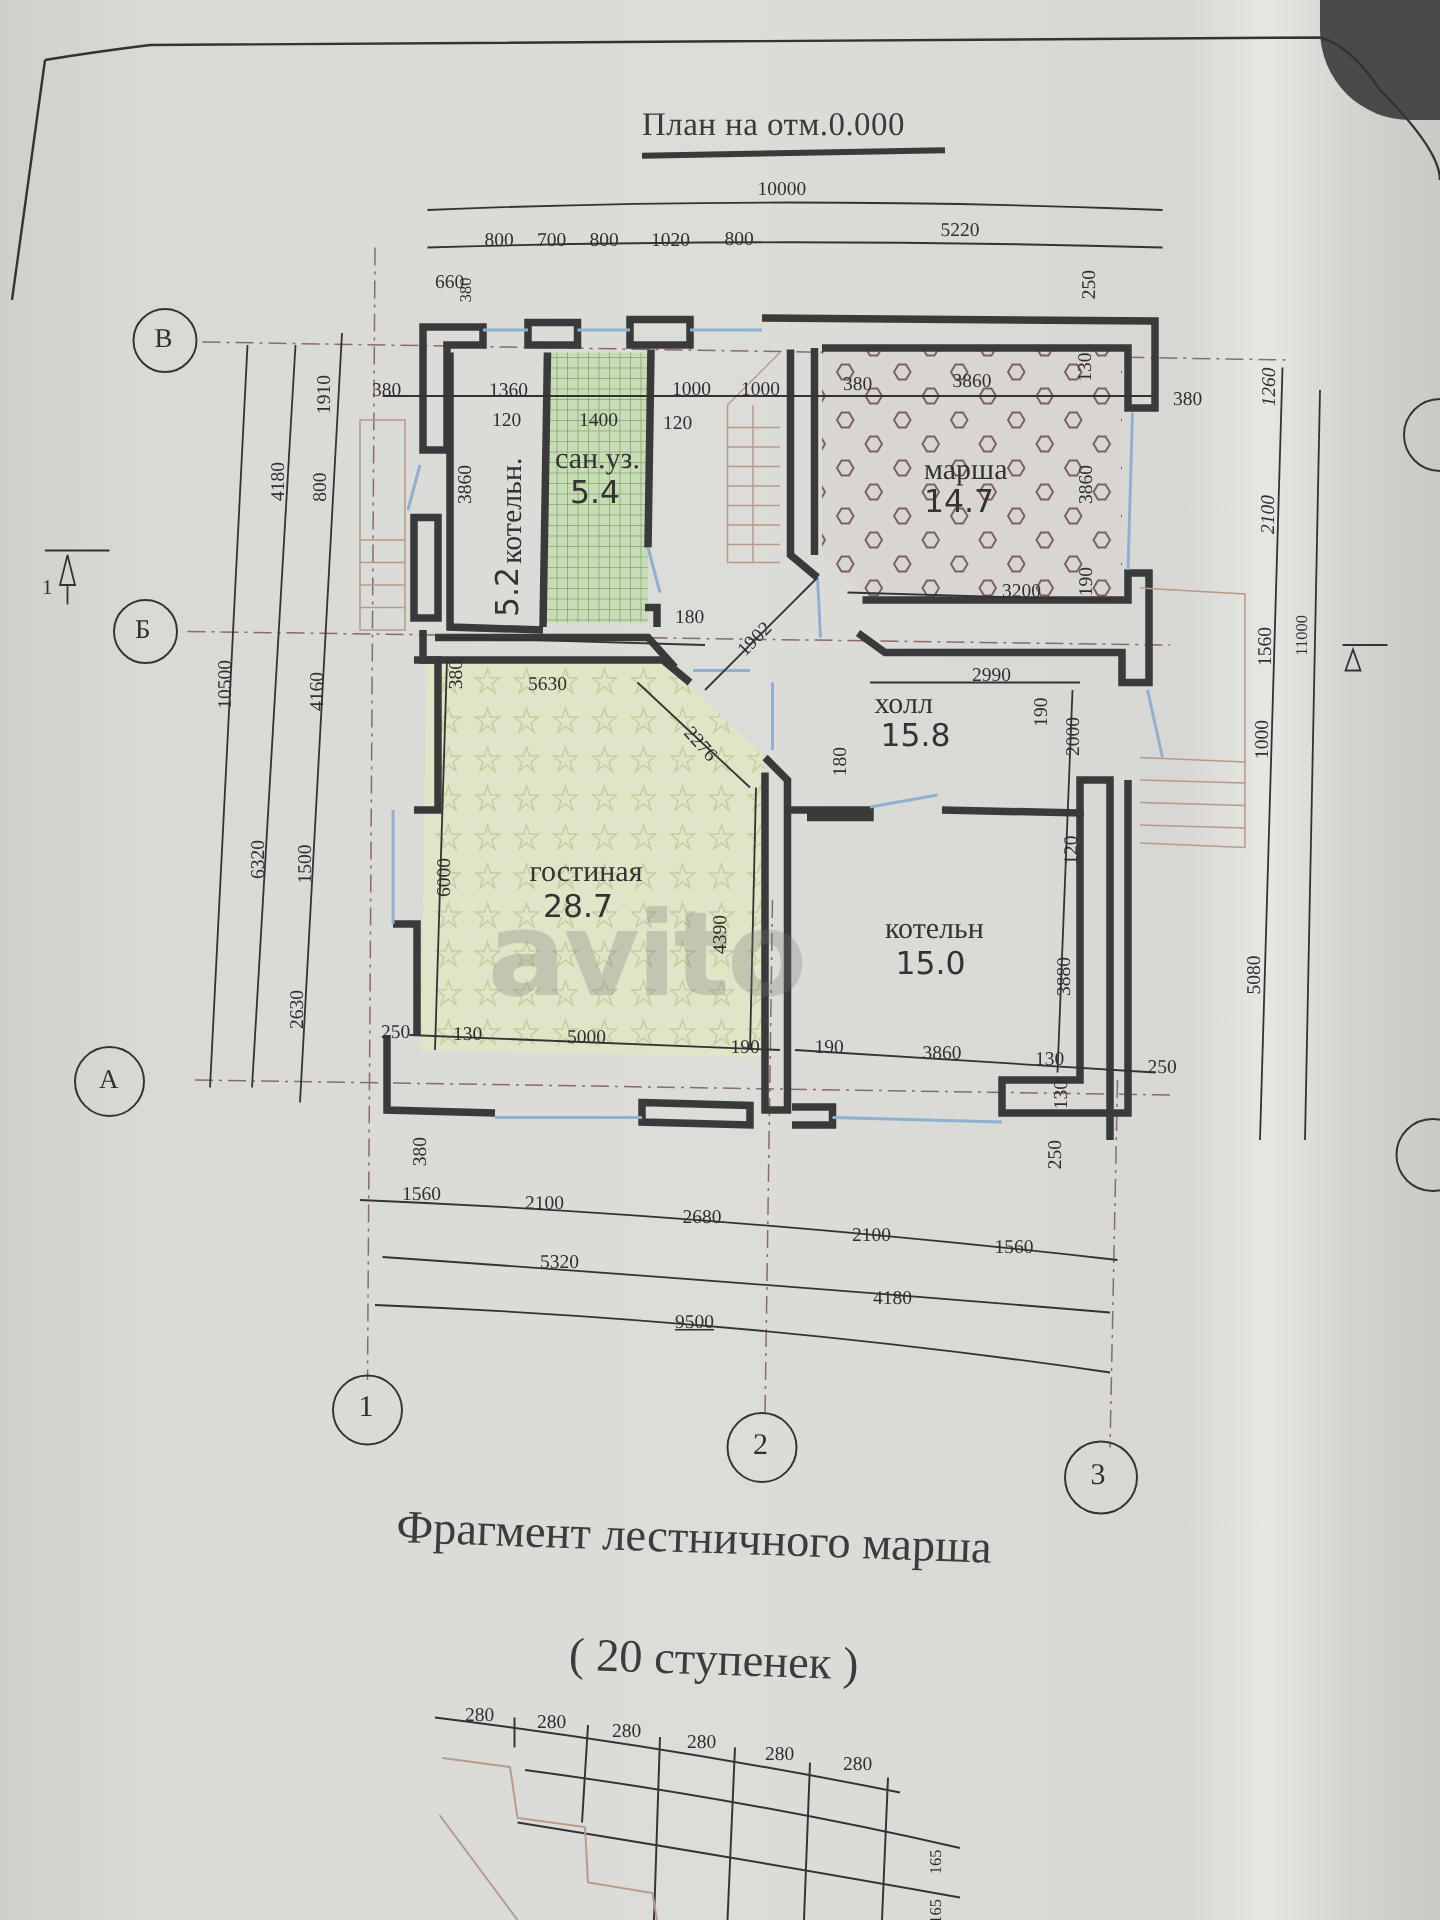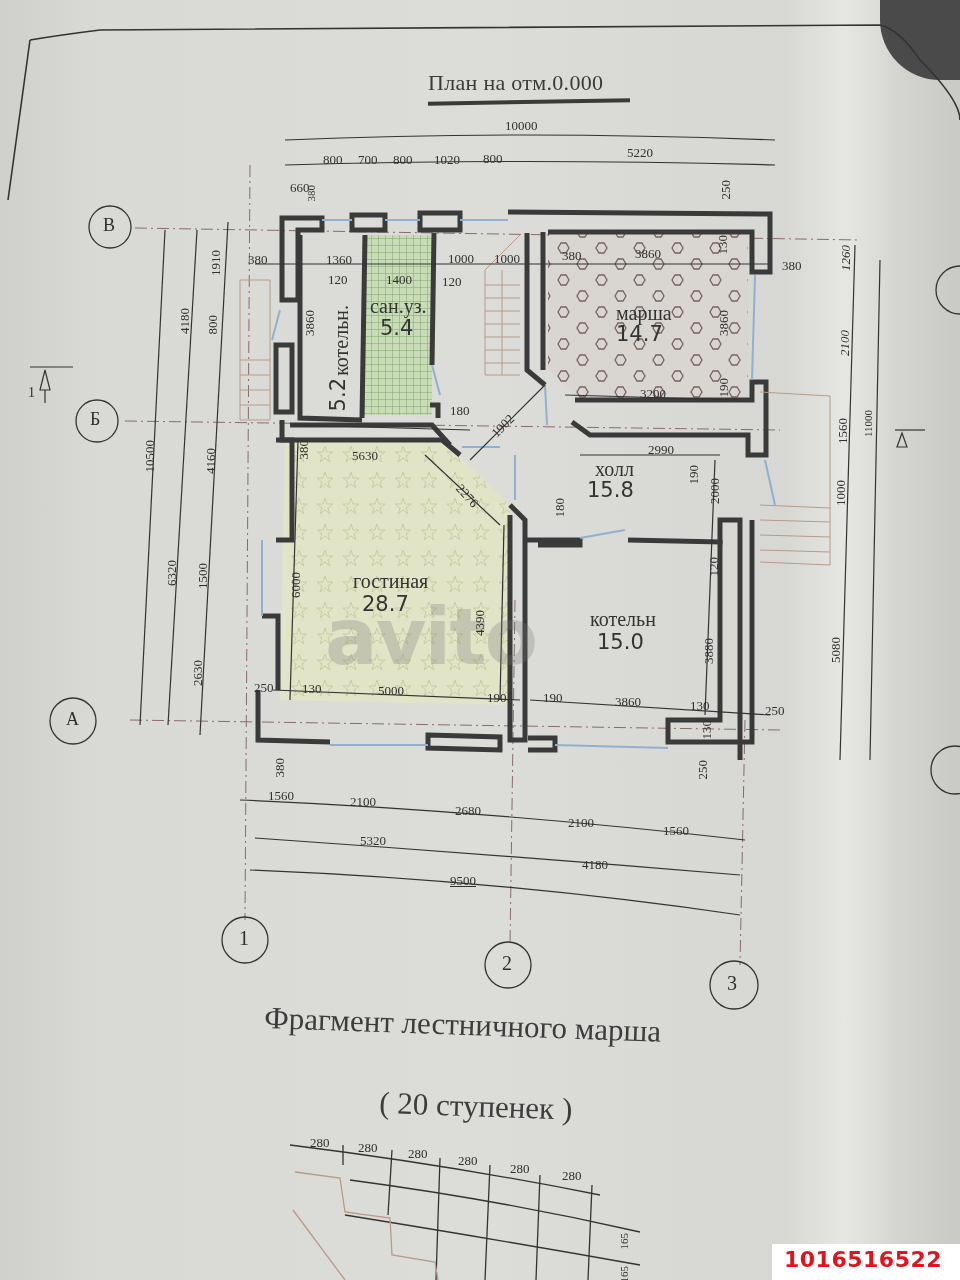--- a/index.html
+++ b/index.html
@@ -206,21 +206,21 @@
   <div class="dim" style="left:502px;top:952px;font-size:20px;">2</div>
   <div class="dim" style="left:727px;top:972px;font-size:20px;">3</div>
   <div class="dim" style="left:28px;top:385px;font-size:14px;">1</div>
 
   <div class="room-label vert" style="left:330px;top:305px;">котельн.</div>
   <div class="room-area vert" style="left:326px;top:378px;">5.2</div>
   <div class="room-label" style="left:370px;top:295px;">сан.уз.</div>
   <div class="room-area" style="left:380px;top:316px;">5.4</div>
   <div class="room-label" style="left:616px;top:302px;">марша</div>
   <div class="room-area" style="left:616px;top:322px;">14.7</div>
-  <div class="room-label" style="left:583px;top:458px;margin-left:12px;">холл</div>
+  <div class="room-label" style="left:583px;top:458px;">холл</div>
   <div class="room-area" style="left:587px;top:478px;">15.8</div>
   <div class="room-label" style="left:353px;top:570px;">гостиная</div>
   <div class="room-area" style="left:362px;top:592px;">28.7</div>
   <div class="room-label" style="left:590px;top:608px;">котельн</div>
   <div class="room-area" style="left:597px;top:630px;">15.0</div>
 
   <div class="dim" style="left:505px;top:118px;">10000</div>
   <div class="dim" style="left:290px;top:152px;margin-top:28px;">660</div>
   <div class="dim" style="left:323px;top:152px;">800</div>
   <div class="dim" style="left:358px;top:152px;">700</div>
@@ -266,21 +266,21 @@
   <div class="dim" style="left:328px;top:272px;">120</div>
   <div class="dim" style="left:442px;top:274px;">120</div>
   <div class="dim vert" style="left:302px;top:310px;">3860</div>
   <div class="dim" style="left:450px;top:403px;">180</div>
   <div class="dim" style="left:490px;top:418px;transform:rotate(-45deg);">1902</div>
   <div class="dim" style="left:562px;top:248px;">380</div>
   <div class="dim" style="left:635px;top:246px;">3860</div>
   <div class="dim vert" style="left:715px;top:235px;">130</div>
   <div class="dim" style="left:782px;top:258px;">380</div>
   <div class="dim vert" style="left:716px;top:310px;">3860</div>
-  <div class="dim" style="left:640px;top:386px;text-align:center;">3200</div>
+  <div class="dim" style="left:668px;top:386px;text-align:center;">3200</div>
   <div class="dim vert" style="left:716px;top:378px;">190</div>
   <div class="dim" style="left:648px;top:442px;">2990</div>
   <div class="dim vert" style="left:686px;top:465px;">190</div>
   <div class="dim vert" style="left:707px;top:478px;">2000</div>
   <div class="dim vert" style="left:552px;top:498px;">180</div>
   <div class="dim vert" style="left:296px;top:440px;">380</div>
   <div class="dim" style="left:352px;top:448px;">5630</div>
   <div class="dim" style="left:454px;top:488px;transform:rotate(48deg);">2276</div>
   <div class="dim vert" style="left:288px;top:572px;">6000</div>
   <div class="dim vert" style="left:472px;top:610px;">4390</div>
@@ -300,16 +300,13 @@
   <div class="stair-sub">( 20 ступенек )</div>
   <div class="dim" style="left:310px;top:1135px;">280</div>
   <div class="dim" style="left:358px;top:1140px;">280</div>
   <div class="dim" style="left:408px;top:1146px;">280</div>
   <div class="dim" style="left:458px;top:1153px;">280</div>
   <div class="dim" style="left:510px;top:1161px;">280</div>
   <div class="dim" style="left:562px;top:1168px;">280</div>
   <div class="dim vert" style="left:618px;top:1233px;font-size:11px;">165</div>
   <div class="dim vert" style="left:618px;top:1266px;font-size:11px;">165</div>
 
-  <div class="watermark">
-    <span>1016516522</span>
-  </div>
 </div>
 
 </body></html>

